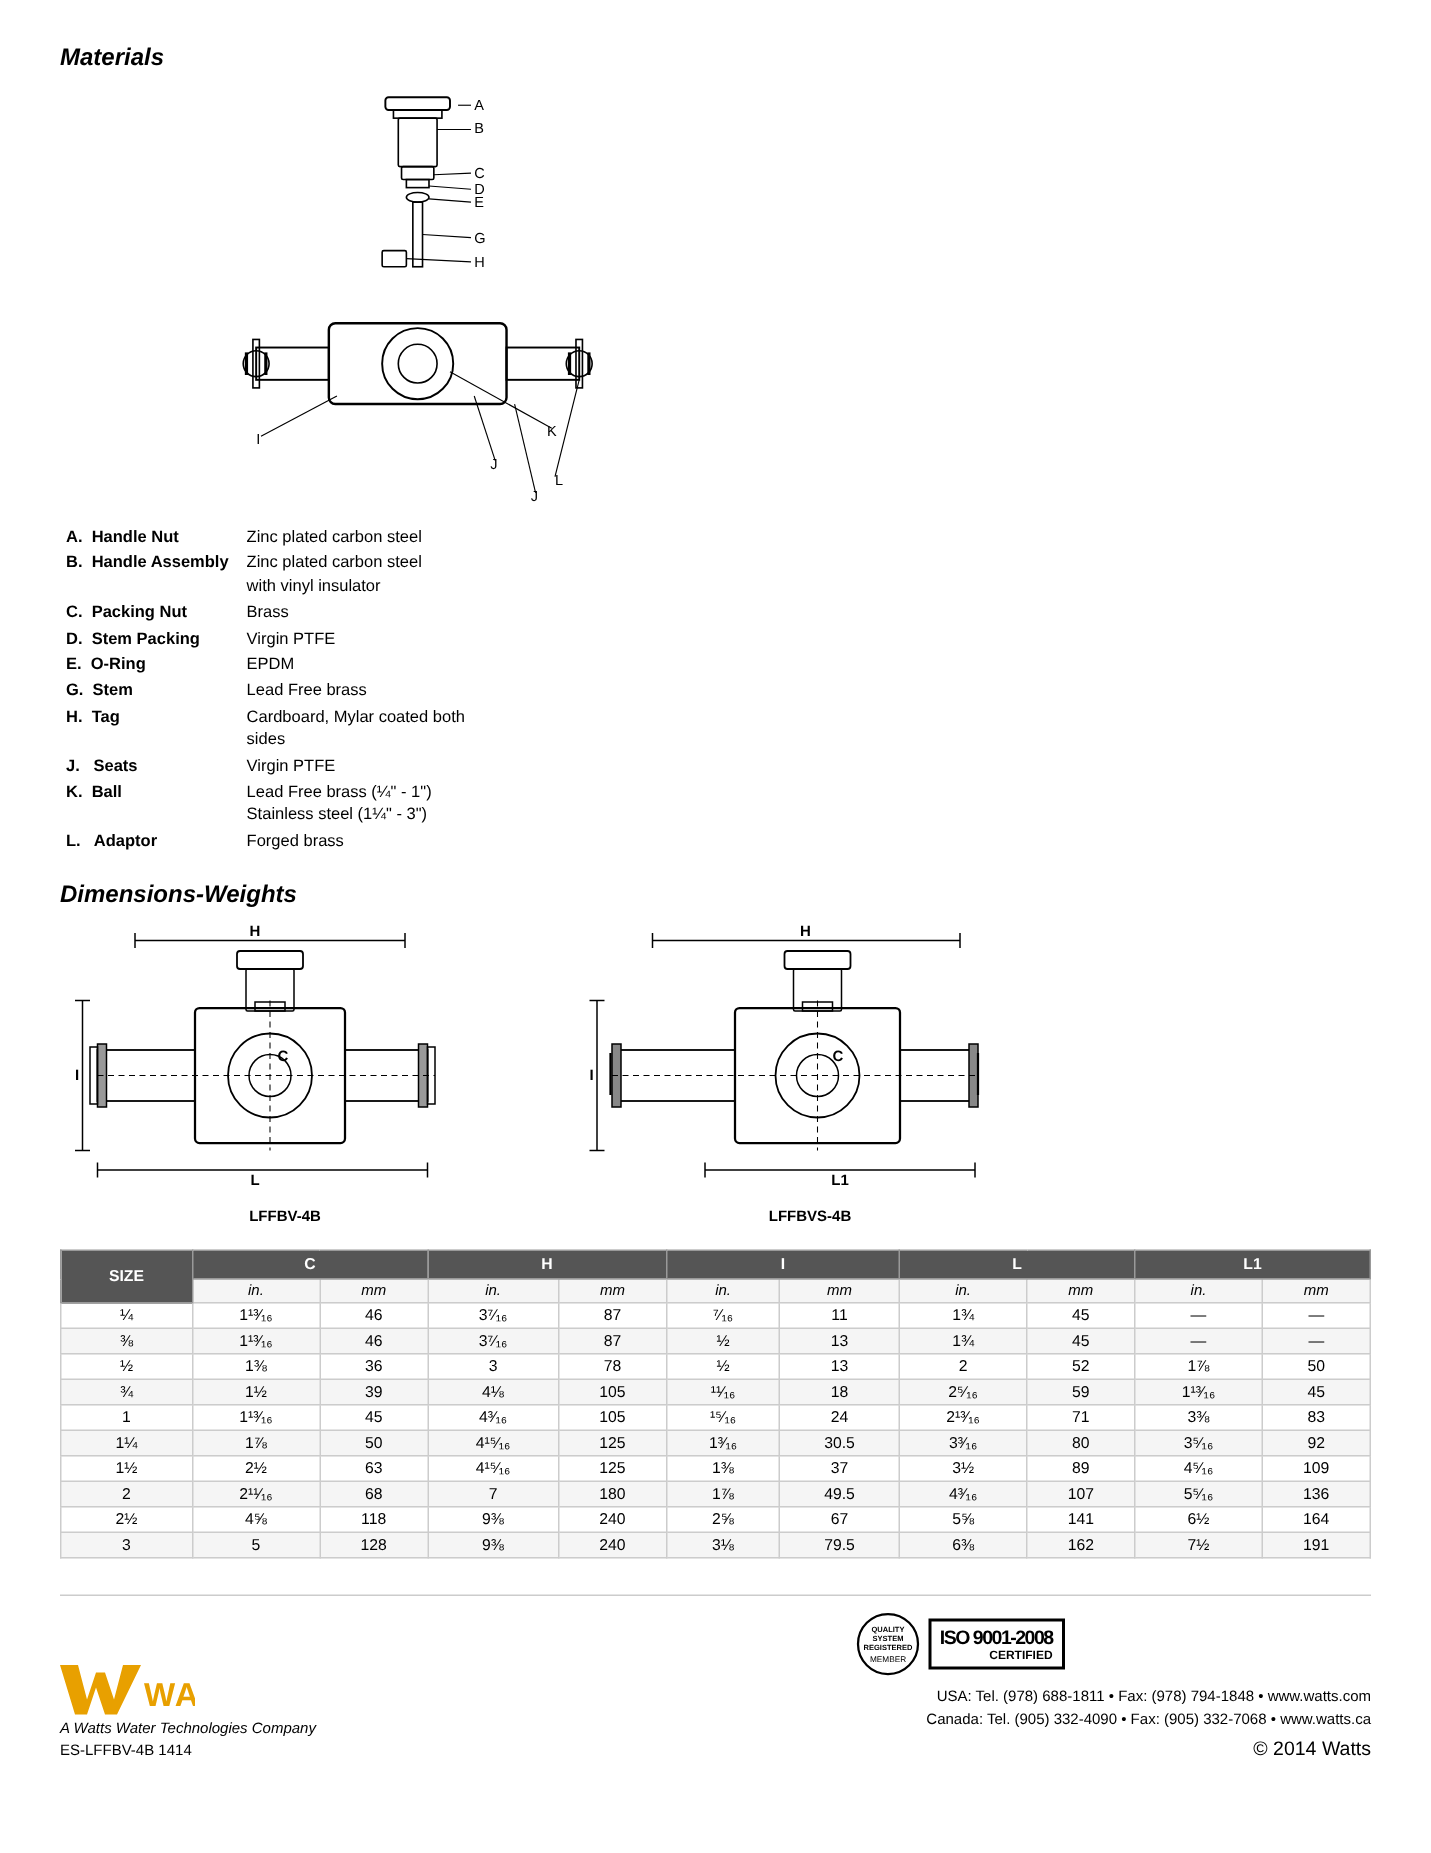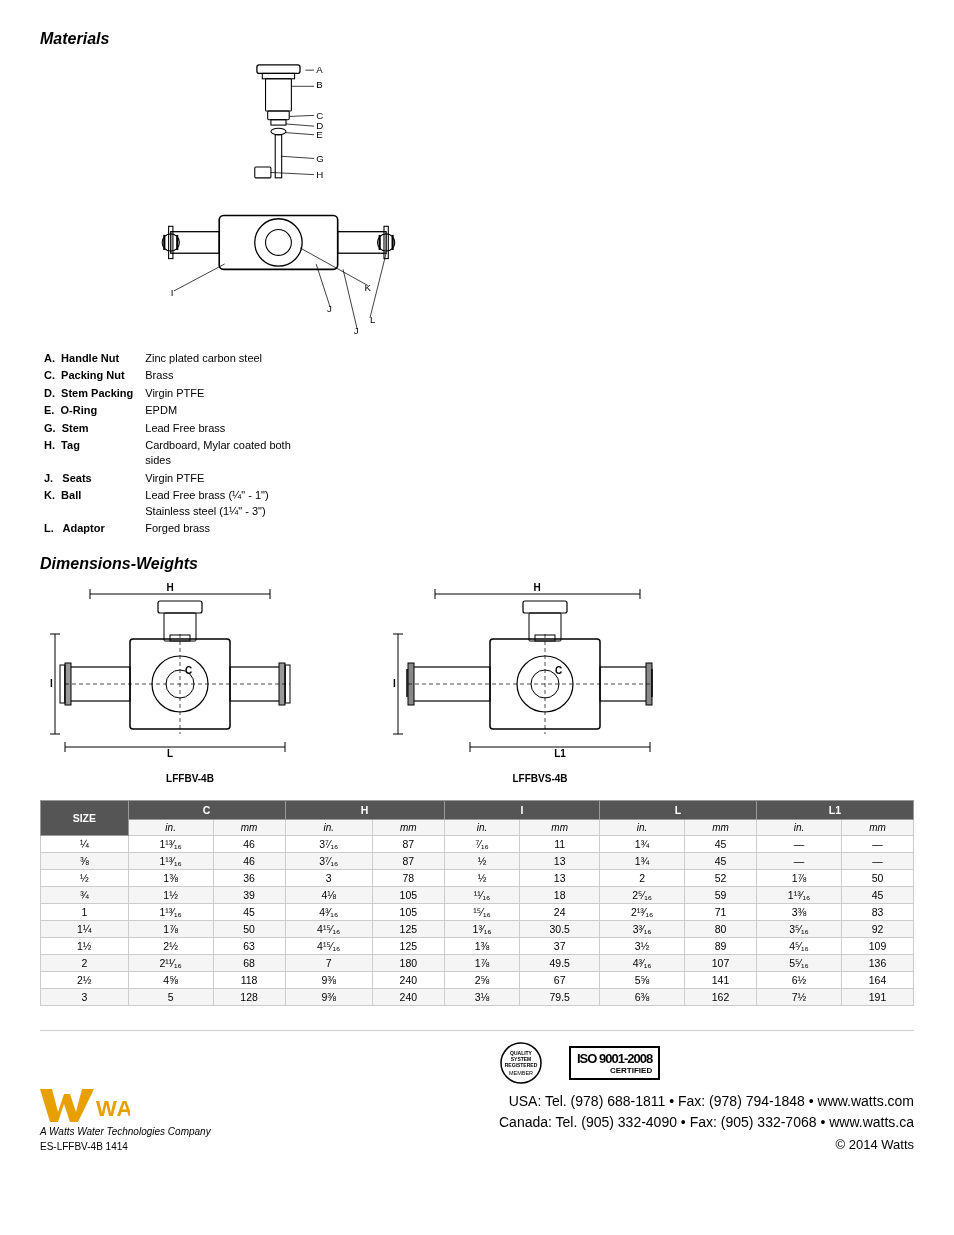--- a/index.html
+++ b/index.html
@@ -119,36 +119,37 @@
       margin-top: 2px;
     }
     .footer-doc {
       font-size: 10px;
       margin-top: 4px;
     }
     .footer-right {
       text-align: right;
     }
     .footer-contact {
-      font-size: 14px;
+      font-size: 10px;
       line-height: 1.5;
+      margin-left: 48px;
     }
     .footer-copy {
       font-size: 13px;
       margin-top: 4px;
     }
     .iso-container {
       display: flex;
       flex-direction: column;
       align-items: center;
     }
     .footer-logos {
       display: flex;
       align-items: center;
-      gap: 26px;
+      gap: 5px;
     }
   </style>
 </head>
 <body>
 
 <div class="materials-section">
   <h2>Materials</h2>
 
   <div class="diagram-area">
     <svg viewBox="0 0 260 290" xmlns="http://www.w3.org/2000/svg">
@@ -223,20 +224,24 @@
       <line x1="216" y1="168" x2="216" y2="182" stroke="#000" stroke-width="2"></line>
     </svg>
   </div>
 
   <div class="materials-list">
     <table>
       <tbody>
         <tr>
           <td><b>A.&nbsp; Handle Nut</b></td>
           <td>Zinc plated carbon steel</td>
+        </tr>
+        <tr>
+          <td><b>B.&nbsp; Handle Assembly</b></td>
+          <td>Zinc plated carbon steel<br>with vinyl insulator</td>
         </tr>
         <tr>
           <td><b>C.&nbsp; Packing Nut</b></td>
           <td>Brass</td>
         </tr>
         <tr>
           <td><b>D.&nbsp; Stem Packing</b></td>
           <td>Virgin PTFE</td>
         </tr>
         <tr>

